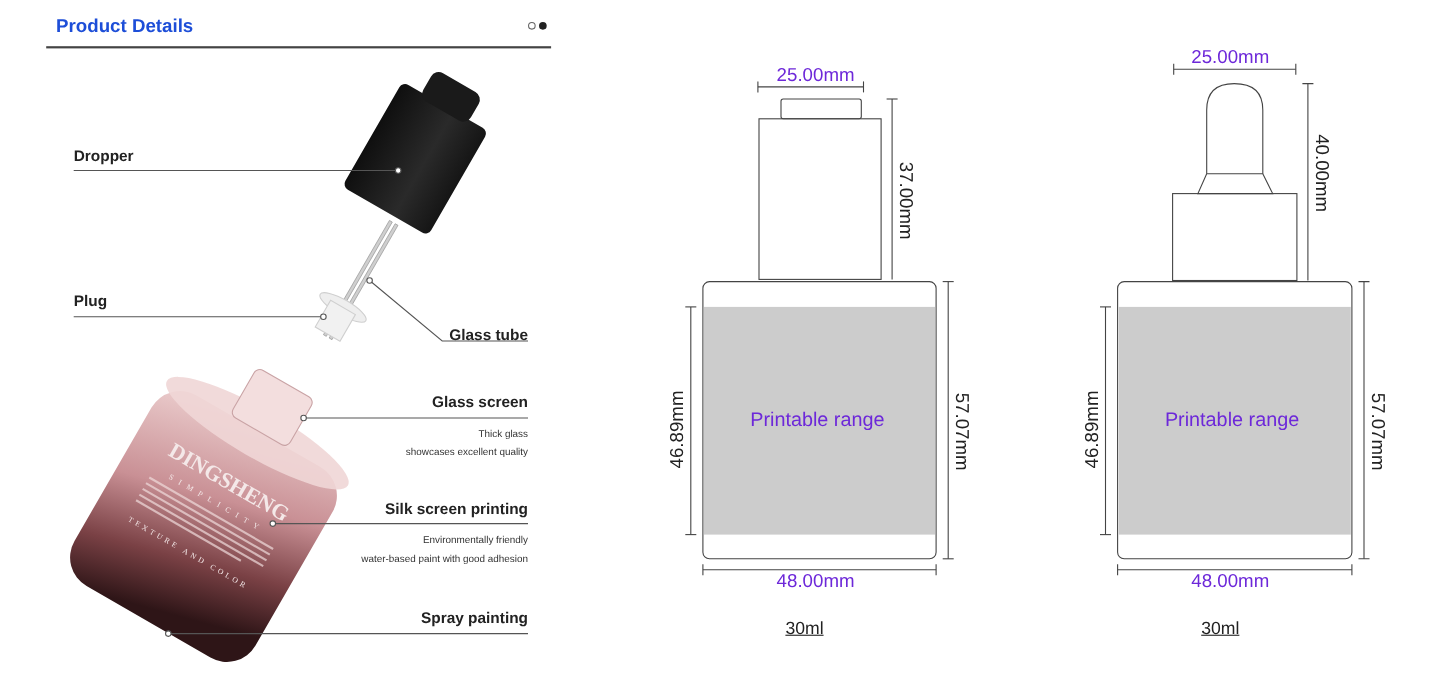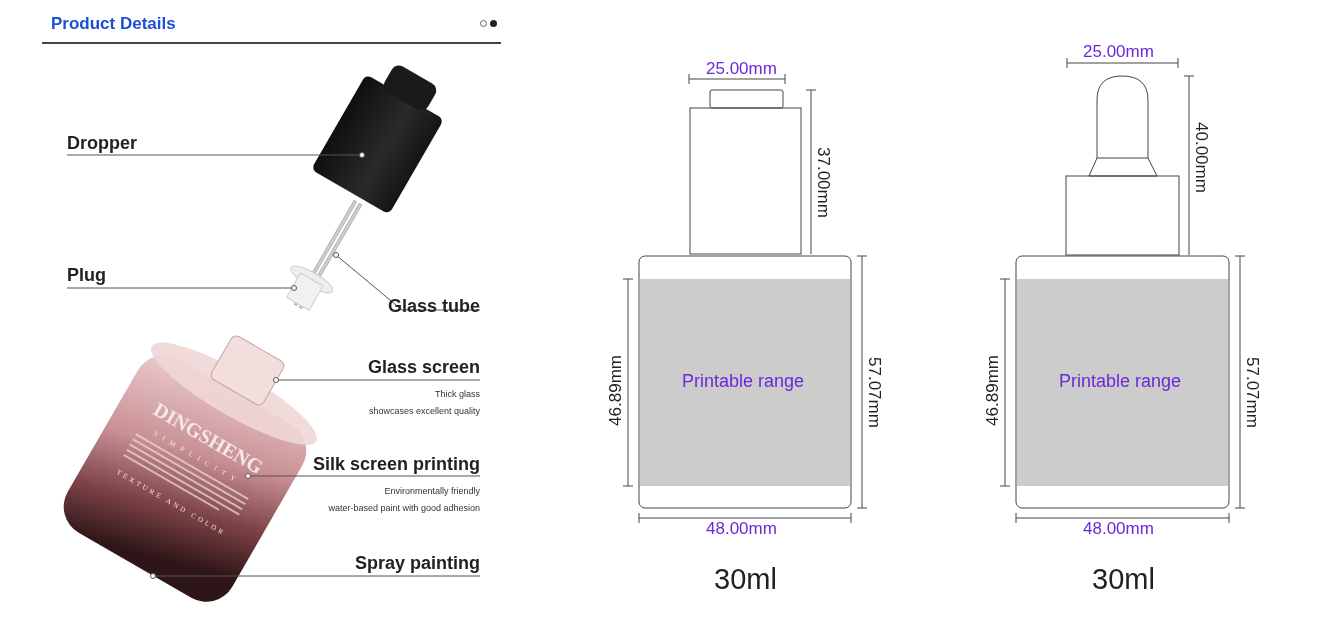--- a/index.html
+++ b/index.html
@@ -5,24 +5,24 @@
   html, body { margin: 0; padding: 0; background: #ffffff; }
   body { width: 1323px; height: 630px; position: relative; overflow: hidden;
          font-family: "Liberation Sans", sans-serif; color: #222; }
   .abs { position: absolute; }
   .title { left: 51px; top: 14px; font-size: 17px; font-weight: bold; color: #1d4ed8; }
   .title-rule { left: 42px; top: 42px; width: 459px; height: 2px; background: #444; }
   .dots { left: 480px; top: 20px; display: flex; gap: 3px; }
   .dot { width: 7px; height: 7px; border-radius: 50%; box-sizing: border-box; }
   .dot.off { border: 1px solid #666; background: #fff; }
   .dot.on { background: #222; }
-  .label { font-size: 18px; font-weight: bold; color: #222; white-space: nowrap; }
+  .label { font-size: 14px; font-weight: bold; color: #222; white-space: nowrap; }
   .sub { font-size: 9px; color: #333; white-space: nowrap; text-align: center; }
   .dim { font-size: 17px; color: #6d28d9; white-space: nowrap; }
-  .vol { font-size: 29px; color: #222; }
+  .vol { font-size: 16px; color: #222; text-decoration: underline; }
   .vtext { writing-mode: vertical-rl; font-size: 17px; color: #222; white-space: nowrap; }
   svg { position: absolute; left: 0; top: 0; }
 </style>
 </head>
 <body>
 
 <div class="abs title">Product Details</div>
 <div class="abs dots">
   <span class="dot off"></span>
   <span class="dot on"></span>

